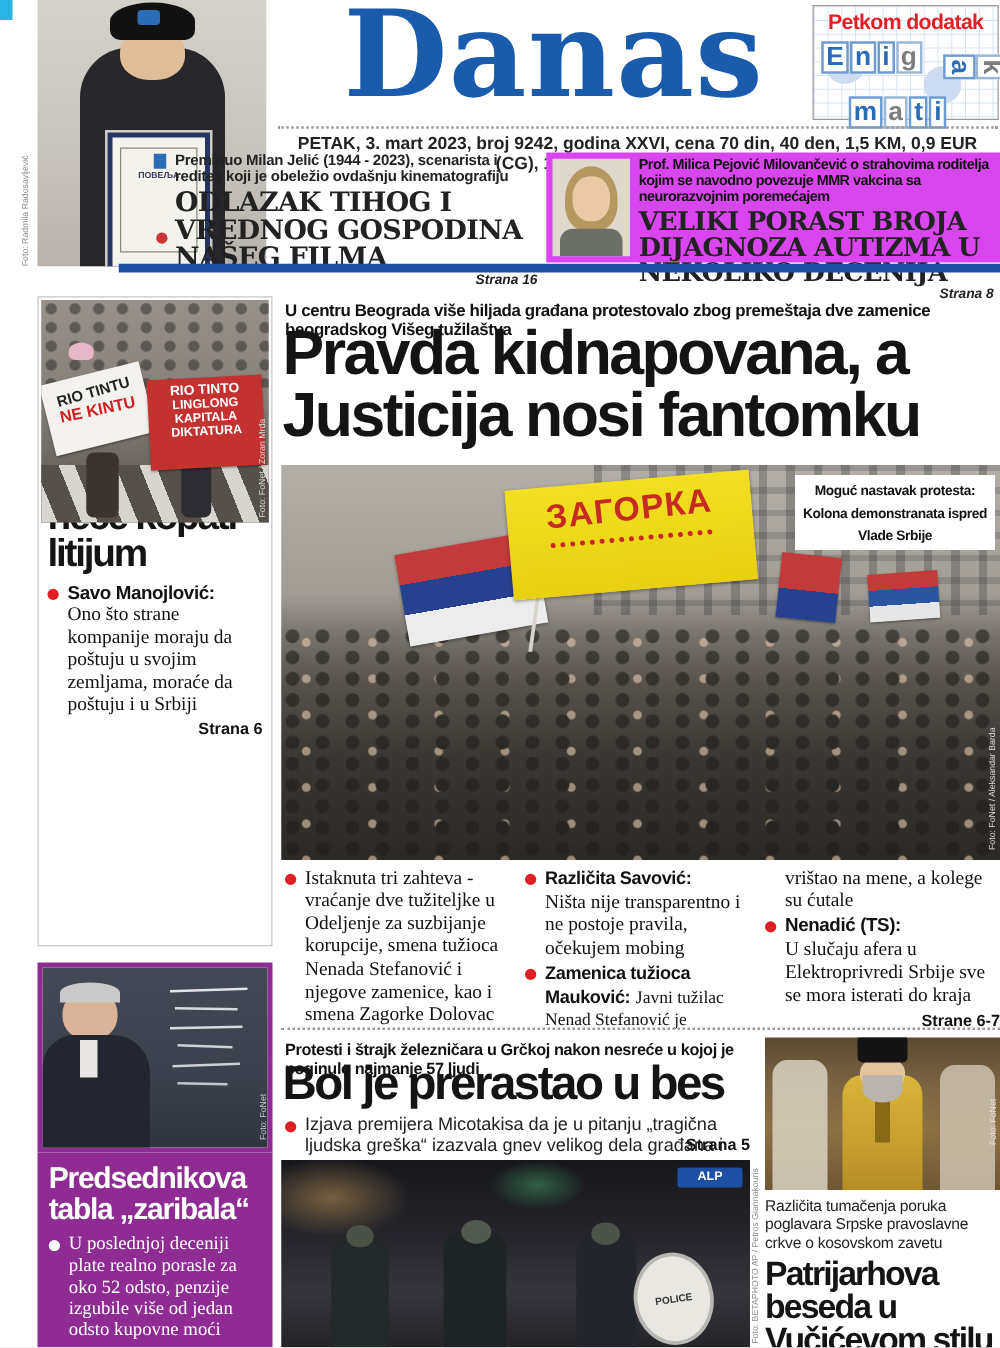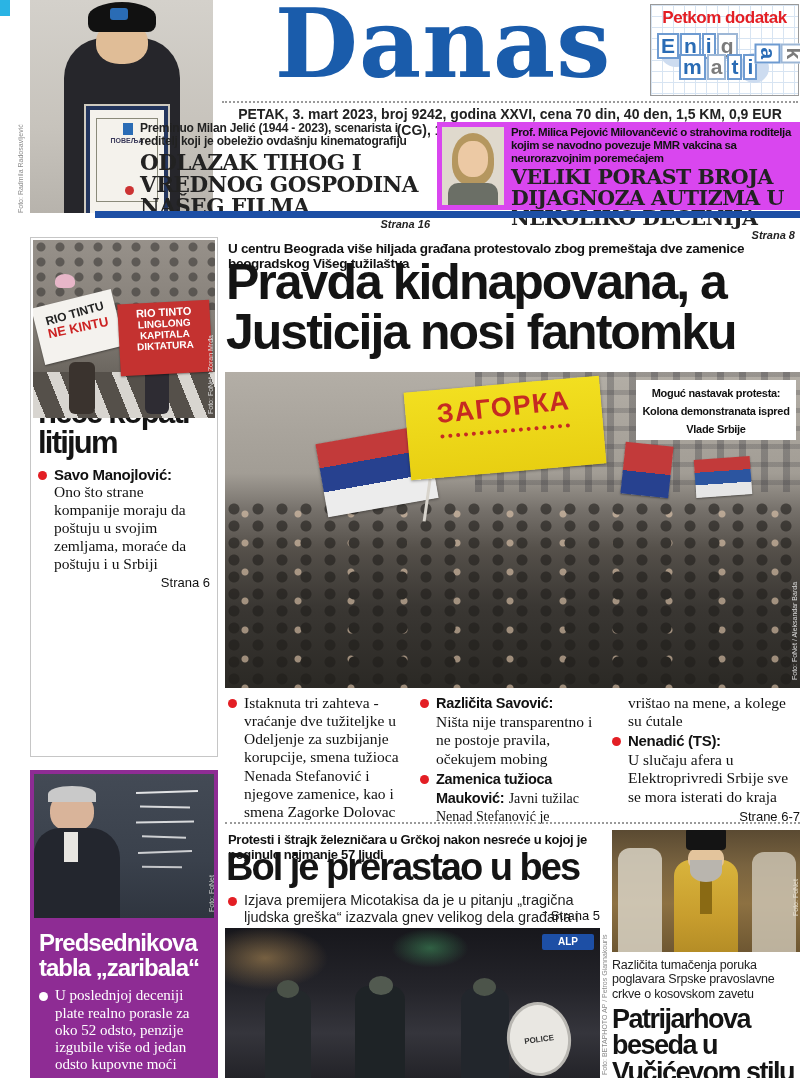--- a/index.html
+++ b/index.html
@@ -5,21 +5,21 @@
   html,body{margin:0;padding:0;background:#e9e9e9;}
   .page{position:relative;width:800px;height:1078px;background:#fff;overflow:hidden;
         font-family:"Liberation Sans",sans-serif;color:#111;margin:0 auto;}
   .abs{position:absolute;}
   
   .masthead{font-family:"DejaVu Serif",serif;font-weight:bold;color:#1a5cab;font-size:96px;line-height:1;letter-spacing:1px;}
   .hl{font-weight:bold;color:#141414;letter-spacing:-2px;line-height:.97;}
   .kick{font-weight:bold;color:#111;letter-spacing:-.3px;line-height:1.12;}
   .serif{font-family:"Liberation Serif",serif;}
   .slab{font-family:"DejaVu Serif",serif;font-weight:bold;color:#222;line-height:1.02;letter-spacing:-.5px;}
-  .pageref{font-weight:normal;text-align:right;color:#111;}
+  .pageref{font-weight:bold;text-align:right;color:#111;}
   .pageref-i{font-style:italic;font-weight:bold;text-align:right;color:#222;}
   .bullet{display:flex;align-items:flex-start;}
   .dot{flex:none;width:9px;height:9px;border-radius:50%;background:#e31e24;margin:5px 7px 0 0;}
   .dot-w{flex:none;width:9px;height:9px;border-radius:50%;background:#fff;margin:5px 7px 0 0;}
   .vcred{position:absolute;writing-mode:vertical-rl;transform:rotate(180deg);font-size:7px;color:#8a8a8a;white-space:nowrap;}
   .dotted{border-top:2px dotted #9a9a9a;height:0;}
   .photo{position:absolute;overflow:hidden;}
   
   .tile{display:inline-block;border:2px solid #6e9bd1;background:#fff;color:#2a6cb5;font-weight:bold;
         font-size:21px;line-height:22px;padding:0 2px;margin-right:1px;font-family:"Liberation Sans",sans-serif;}
@@ -51,21 +51,21 @@
 
   <div class="abs masthead" style="left:243px;top:-4px;width:400px;text-align:center;">Danas</div>
 
   <div class="abs gridbg" style="left:650px;top:4px;width:147px;height:90px;border:1px solid #9a9a9a;background-color:#fff;">
     <div style="font-weight:bold;color:#e31e24;font-size:17px;text-align:center;margin-top:3px;letter-spacing:-.5px;">Petkom dodatak</div>
     <div class="abs" style="left:8px;top:28px;width:34px;height:34px;border-radius:50%;background:#cddcf0;"></div>
     <div class="abs" style="left:88px;top:48px;width:30px;height:30px;border-radius:50%;background:#cddcf0;"></div>
     <div class="abs" style="left:6px;top:28px;">
       <span class="tile">E</span><span class="tile">n</span><span class="tile">i</span><span class="tile gray">g</span>
     </div>
-    <div class="abs" style="left:28px;top:49px;">
+    <div class="abs" style="left:28px;top:72px;">
       <span class="tile">m</span><span class="tile gray">a</span><span class="tile">t</span><span class="tile">i</span>
     </div>
     <div class="abs" style="left:112px;top:30px;transform:rotate(90deg);transform-origin:center;">
       <span class="tile gray">k</span><span class="tile">a</span>
     </div>
   </div>
 
   <div class="abs dotted" style="left:222px;top:101px;width:576px;"></div>
   <div class="abs" style="left:222px;top:106px;width:576px;text-align:center;font-size:14px;font-weight:bold;color:#222;">PETAK, 3. mart 2023, broj 9242, godina XXVI, cena 70 din, 40 den, 1,5 KM, 0,9 EUR (CG), 1 EUR (SLO)  / www.danas.rs</div>
 

